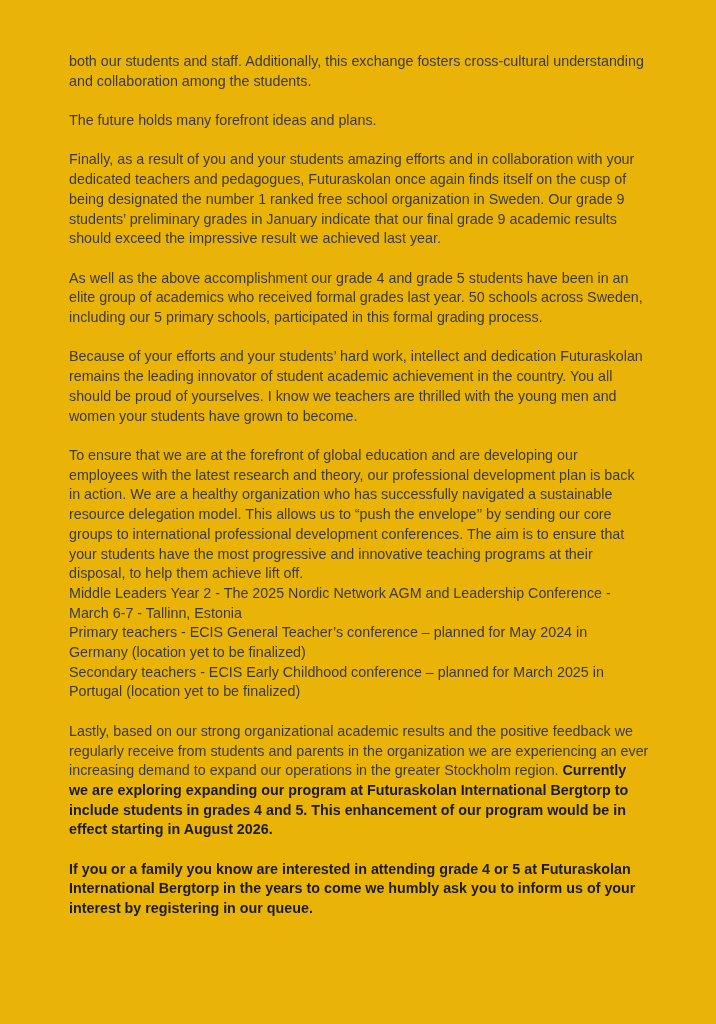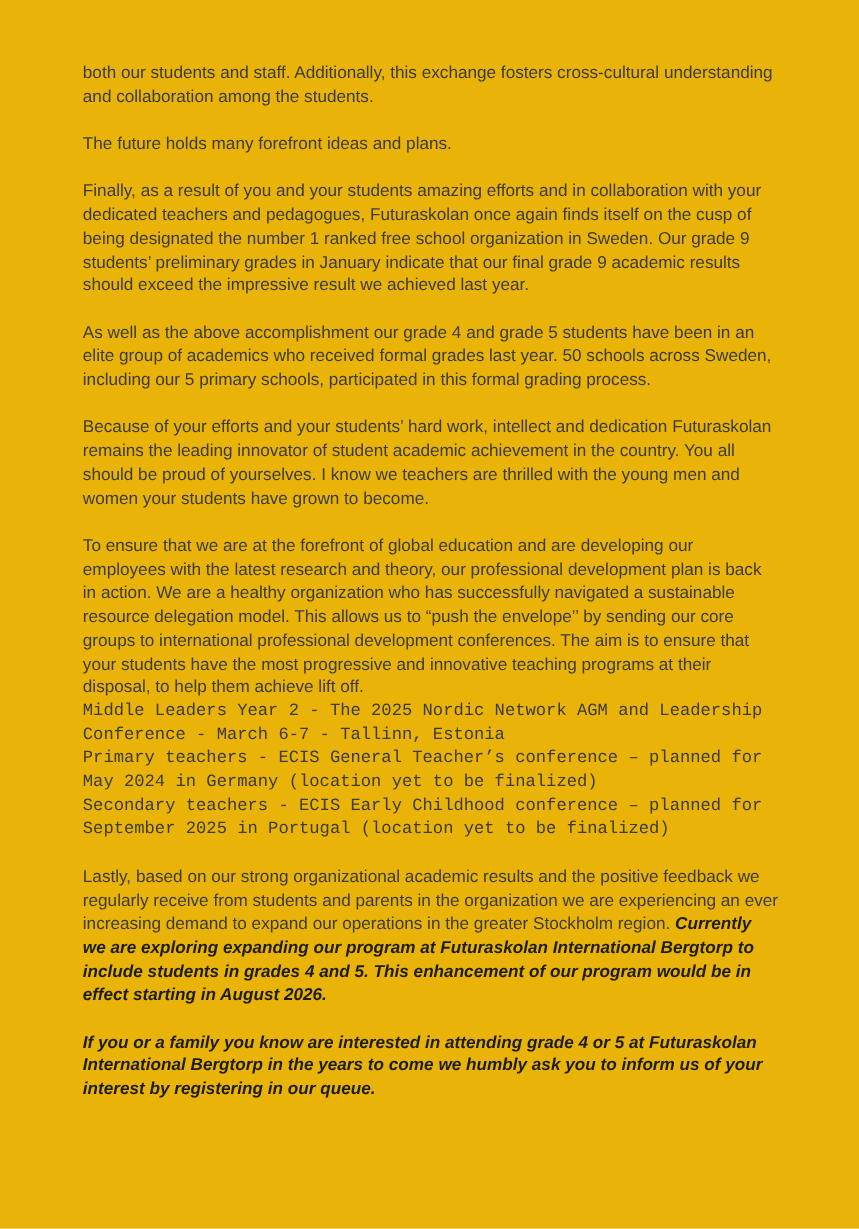--- a/index.html
+++ b/index.html
@@ -28,38 +28,36 @@
   }
   p.para {
     margin: 19.7px 0 0 0;
     padding: 0;
   }
   p.para.first {
     margin-top: 0;
   }
   p.para.tight {
     margin-top: 0;
-    font-family: Liberation Mono, monospace;
   }
   .bold {
     font-weight: 700;
     color: #1c1c1c;
-    font-style: italic;
   }
 </style>
 </head>
 <body>
 
 <div class="page">
   <div class="doc-body" id="doc-body">
       <p class="para first"><span>both our students and staff. Additionally, this exchange fosters cross-cultural understanding and collaboration among the students.</span></p>
       <p class="para"><span>The future holds many forefront ideas and plans.</span></p>
       <p class="para"><span>Finally, as a result of you and your students amazing efforts and in collaboration with your dedicated teachers and pedagogues, Futuraskolan once again finds itself on the cusp of being designated the number 1 ranked free school organization in Sweden. Our grade 9 students’ preliminary grades in January indicate that our final grade 9 academic results should exceed the impressive result we achieved last year.</span></p>
       <p class="para"><span>As well as the above accomplishment our grade 4 and grade 5 students have been in an elite group of academics who received formal grades last year. 50 schools across Sweden, including our 5 primary schools, participated in this formal grading process.</span></p>
       <p class="para"><span>Because of your efforts and your students’ hard work, intellect and dedication Futuraskolan remains the leading innovator of student academic achievement in the country. You all should be proud of yourselves. I know we teachers are thrilled with the young men and women your students have grown to become.</span></p>
       <p class="para"><span>To ensure that we are at the forefront of global education and are developing our employees with the latest research and theory, our professional development plan is back in action. We are a healthy organization who has successfully navigated a sustainable resource delegation model. This allows us to “push the envelope’’ by sending our core groups to international professional development conferences. The aim is to ensure that your students have the most progressive and innovative teaching programs at their disposal, to help them achieve lift off.</span></p>
       <p class="para tight"><span>Middle Leaders Year 2 - The 2025 Nordic Network AGM and Leadership Conference - March 6-7 - Tallinn, Estonia</span></p>
       <p class="para tight"><span>Primary teachers - ECIS General Teacher’s conference – planned for May 2024 in Germany (location yet to be finalized)</span></p>
-      <p class="para tight"><span>Secondary teachers - ECIS Early Childhood conference – planned for September 2025 in Portugal (location yet to be finalized)</span></p>
+      <p class="para tight"><span>Secondary teachers - ECIS Early Childhood conference – planned for March 2025 in Portugal (location yet to be finalized)</span></p>
       <p class="para"><span>Lastly, based on our strong organizational academic results and the positive feedback we regularly receive from students and parents in the organization we are experiencing an ever increasing demand to expand our operations in the greater Stockholm region. </span><span class="bold">Currently we are exploring expanding our program at Futuraskolan International Bergtorp to include students in grades 4 and 5. This enhancement of our program would be in effect starting in August 2026.</span></p>
       <p class="para"><span class="bold">If you or a family you know are interested in attending grade 4 or 5 at Futuraskolan International Bergtorp in the years to come we humbly ask you to inform us of your interest by registering in our queue.</span></p>
     </div>
 </div>
 
 </body></html>

